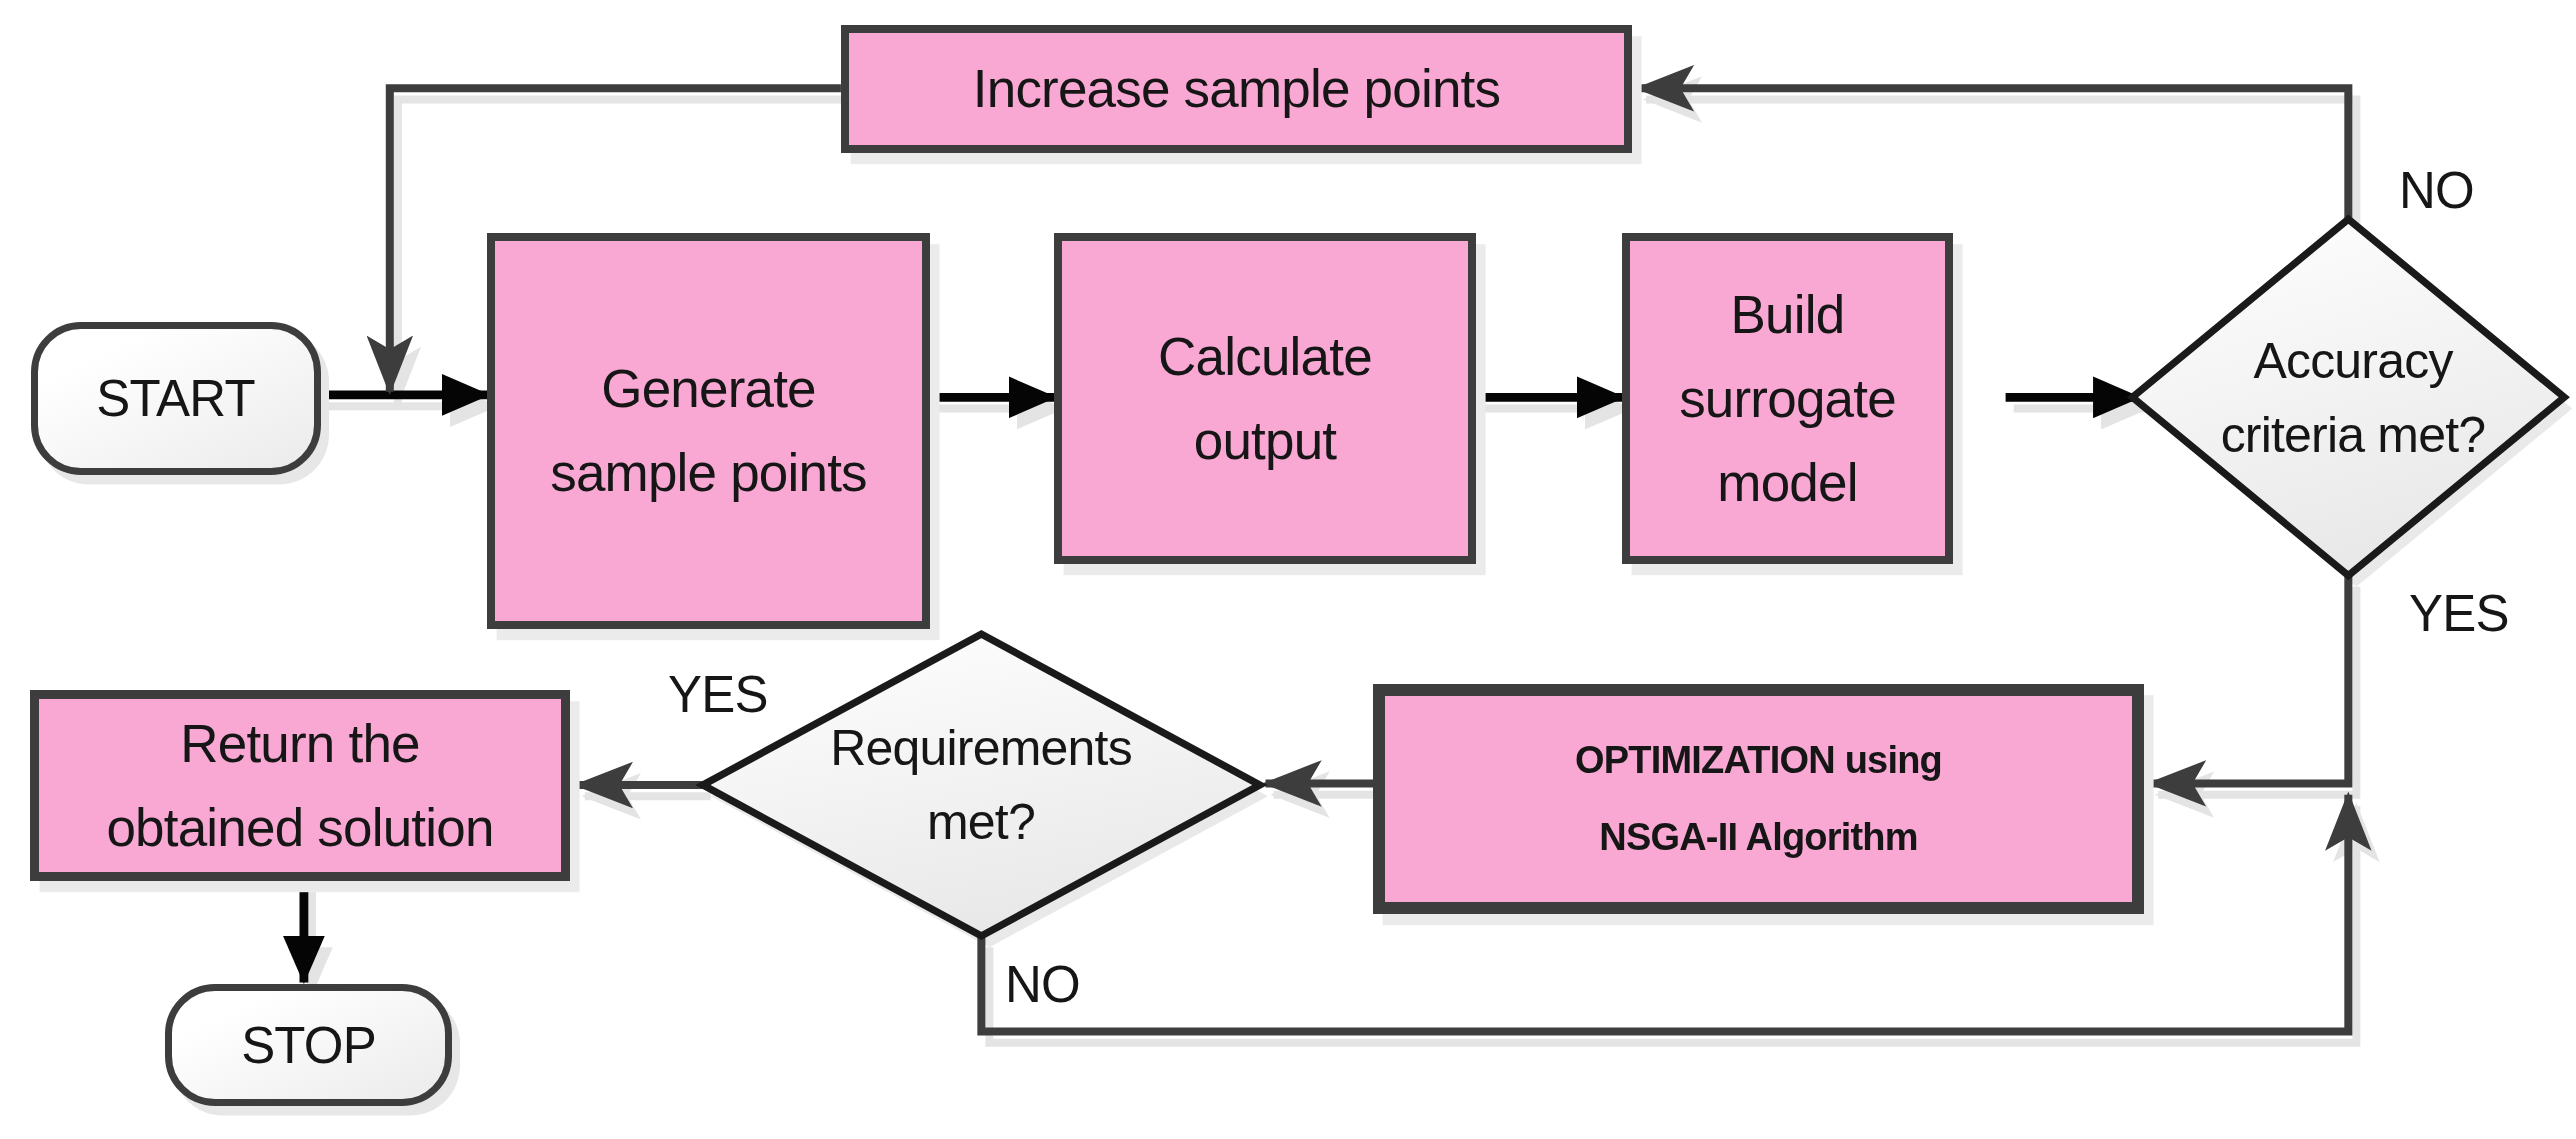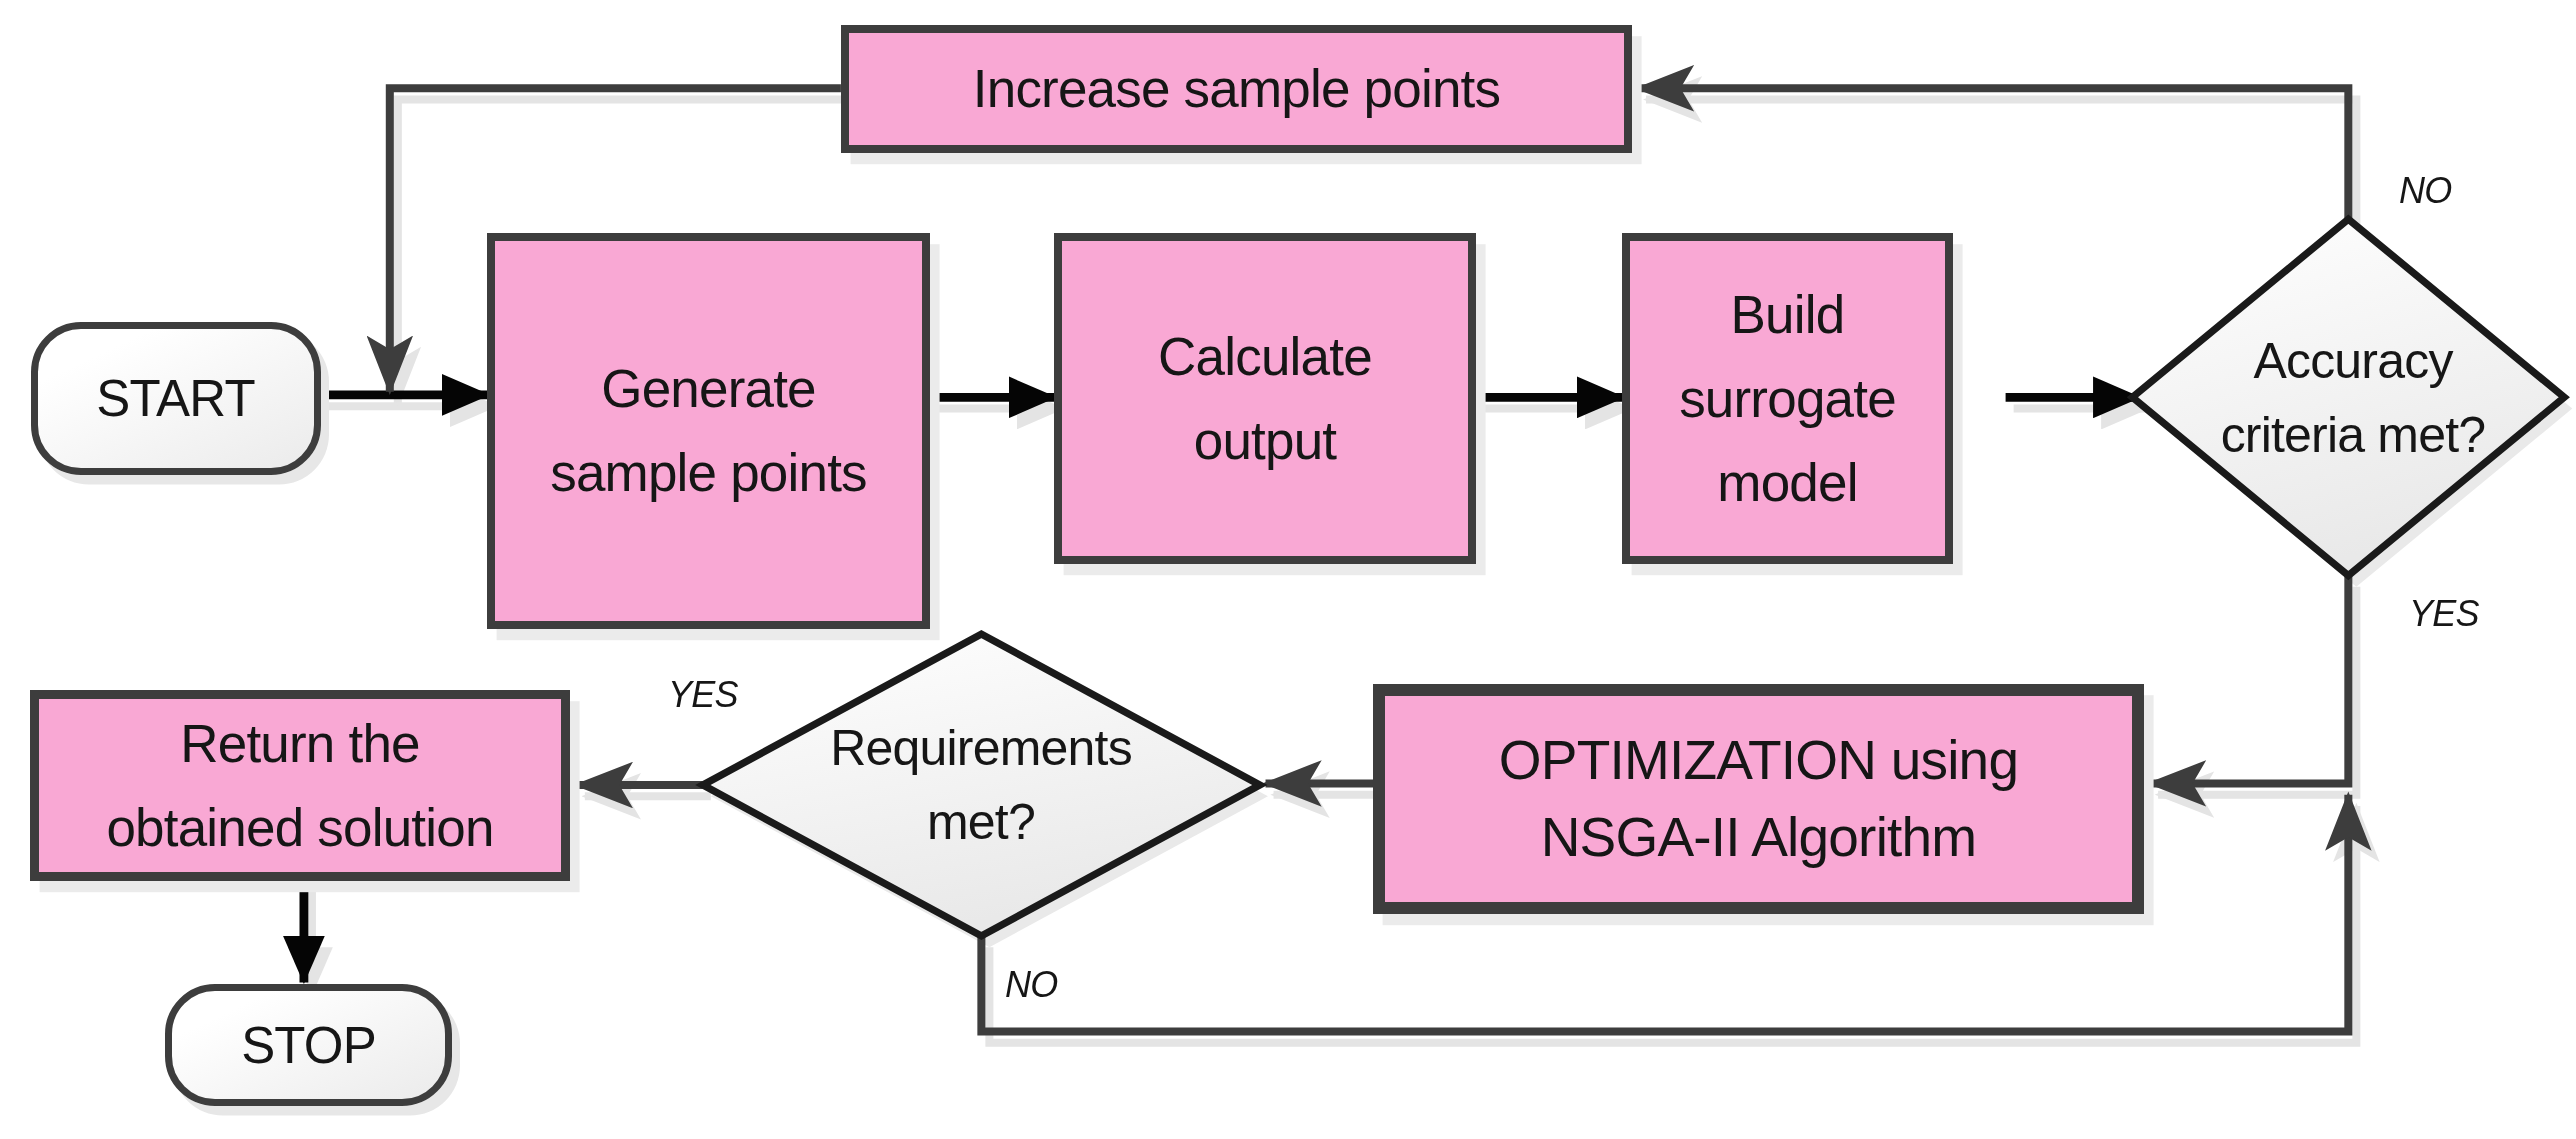--- a/index.html
+++ b/index.html
@@ -39,22 +39,22 @@
   .process {
     border: 8px solid #3d3d3d;
     box-shadow: 9.6px 11.2px 0 #ebebeb;
     font-size: 53px;
     line-height: 84px;
     letter-spacing: -0.8px;
   }
   .process-emphasis {
     border: 12px solid #3d3d3d;
     box-shadow: 9.6px 11.2px 0 #ebebeb;
-    font-size: 55px;
-    font-weight: normal;
+    font-size: 38px;
+    font-weight: bold;
     line-height: 77px;
     letter-spacing: -0.8px;
   }
   .terminator {
     border: 7.2px solid #3d3d3d;
     border-radius: 50px;
     box-shadow: 8px 9.6px 0 #e7e7e7;
     background: linear-gradient(155deg, #ffffff 20%, #ebebeb 100%);
     font-size: 51px;
     letter-spacing: -0.8px;
@@ -77,24 +77,23 @@
     font-size: 50px;
     line-height: 74px;
     letter-spacing: -0.8px;
   }
   #label-accuracy     { left: 2120px; top: 324px; width: 466px; }
   #label-requirements { left: 740px;  top: 711px; width: 482px; }
 
   
   .edge-label {
     position: absolute;
-    font-size: 36px;
+    font-size: 51px;
     line-height: 56px;
     letter-spacing: -0.8px;
-    font-style: italic;
   }
   #edge-label-accuracy-no      { left: 2399px; top: 163px; }
   #edge-label-accuracy-yes     { left: 2409px; top: 586px; }
   #edge-label-requirements-yes { left: 668px;  top: 667px; }
   #edge-label-requirements-no  { left: 1005px; top: 957px; }
 
   .line-text { display: block; }
 </style>
 </head>
 <body>

